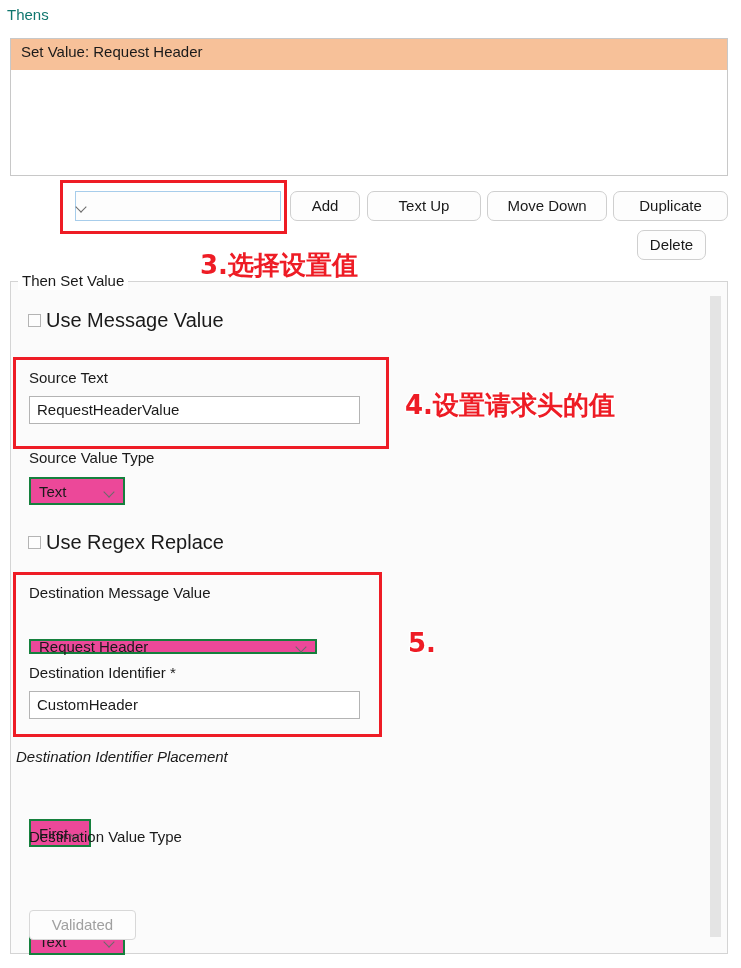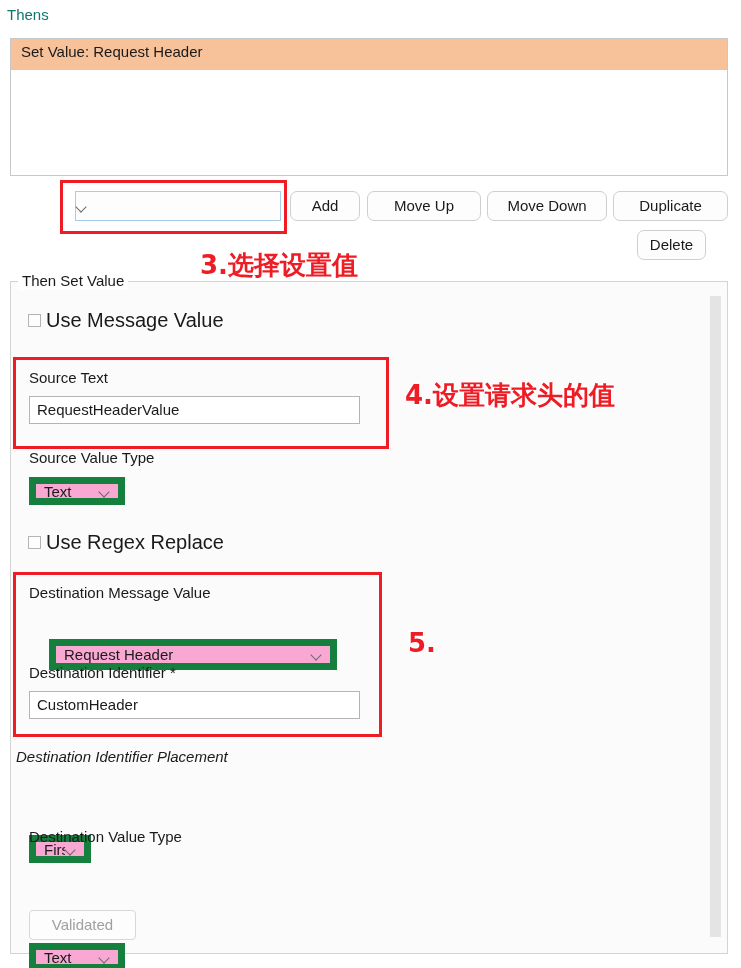--- a/index.html
+++ b/index.html
@@ -43,22 +43,22 @@
     line-height: 25px;
     padding-left: 10px;
     font-size: 15px;
     color: #1a1a1a;
     white-space: nowrap;
   }
 
   
   .combo {
     box-sizing: border-box;
-    background: #f9a8d4;
-    border: 7px solid #15803d;
+    background: #ec4899;
+    border: 2px solid #15803d;
     display: flex;
     align-items: center;
     font-size: 15px;
     color: #1a1a1a;
     position: relative;
   }
   .combo .combo-text {
     padding-left: 8px;
     flex: 1 1 auto;
     white-space: nowrap;
@@ -183,21 +183,21 @@
     white-space: nowrap;
     overflow: hidden;
   }
 
   #lbl-source-text    { left: 29px; top: 368px; }
   #txt-source-text    { left: 29px; top: 396px; width: 331px; }
   #lbl-source-vtype   { left: 29px; top: 448px; }
   #cmb-source-vtype   { left: 29px; top: 477px; width: 96px; height: 28px; }
 
   #lbl-dest-msg-value { left: 29px; top: 583px; }
-  #cmb-dest-msg-value { left: 29px; top: 611px; width: 288px; height: 31px; margin-left: 20px; }
+  #cmb-dest-msg-value { left: 29px; top: 611px; width: 288px; height: 15px; }
   #lbl-dest-ident     { left: 29px; top: 663px; }
   #txt-dest-ident     { left: 29px; top: 691px; width: 331px; }
 
   #lbl-dest-ident-pl  { left: 16px; top: 747px; font-style: italic; }
   #cmb-dest-ident-pl  { left: 29px; top: 776px; width: 62px; height: 28px; }
   #lbl-dest-vtype     { left: 29px; top: 827px; }
   #cmb-dest-vtype     { left: 29px; top: 856px; width: 96px; height: 28px; }
   #btn-validated      { left: 29px; top: 910px; width: 107px; height: 30px; }
 
   
@@ -237,21 +237,21 @@
     font-family: "DejaVu Sans", "Liberation Sans", sans-serif;
     font-weight: bold;
     white-space: nowrap;
     text-shadow:
        1.5px 0 0 #ffffff, -1.5px 0 0 #ffffff,
        0 1.5px 0 #ffffff, 0 -1.5px 0 #ffffff,
        1px 1px 0 #ffffff, -1px -1px 0 #ffffff,
        1px -1px 0 #ffffff, -1px 1px 0 #ffffff;
   }
   #annot-3 { left: 200px; top: 248px; font-size: 26px; }
-  #annot-4 { left: 405px; top: 378px; font-size: 26px; }
+  #annot-4 { left: 405px; top: 388px; font-size: 26px; }
   #annot-5-num { left: 408px; top: 628px; font-size: 26px; }
   #annot-5-body {
     left: 447px; top: 611px; font-size: 26px;
     line-height: 33px; white-space: normal; width: 290px;
   }
   #annot-5-body span { display: block; }
 </style>
 </head>
 <body>
 
@@ -259,21 +259,21 @@
 
 <div class="thens-list">
   <div class="thens-item-selected" id="thens-item-0" style="background: rgb(247, 193, 153);">Set Value: Request Header</div>
 </div>
 
 <div class="combo" id="action-type-combo">
   <span class="chev"></span>
 </div>
 
 <div class="btn" id="btn-add">Add</div>
-<div class="btn" id="btn-moveup">Move Up</div>
+<div class="btn" id="btn-moveup">Text Up</div>
 <div class="btn" id="btn-movedown">Move Down</div>
 <div class="btn" id="btn-duplicate">Duplicate</div>
 <div class="btn" id="btn-delete">Delete</div>
 
 <div class="groupbox"></div>
 <div class="groupbox-title">Then Set Value</div>
 
 <div class="checkrow" id="chk-use-message-value">
   <span class="checkbox"></span>
   <span>Use Message Value</span>

